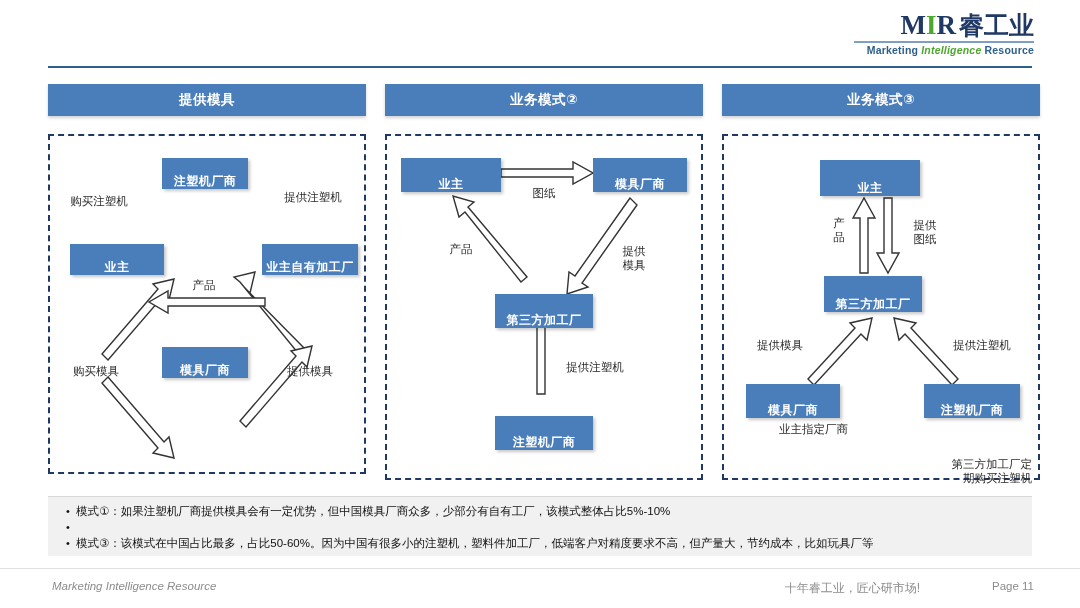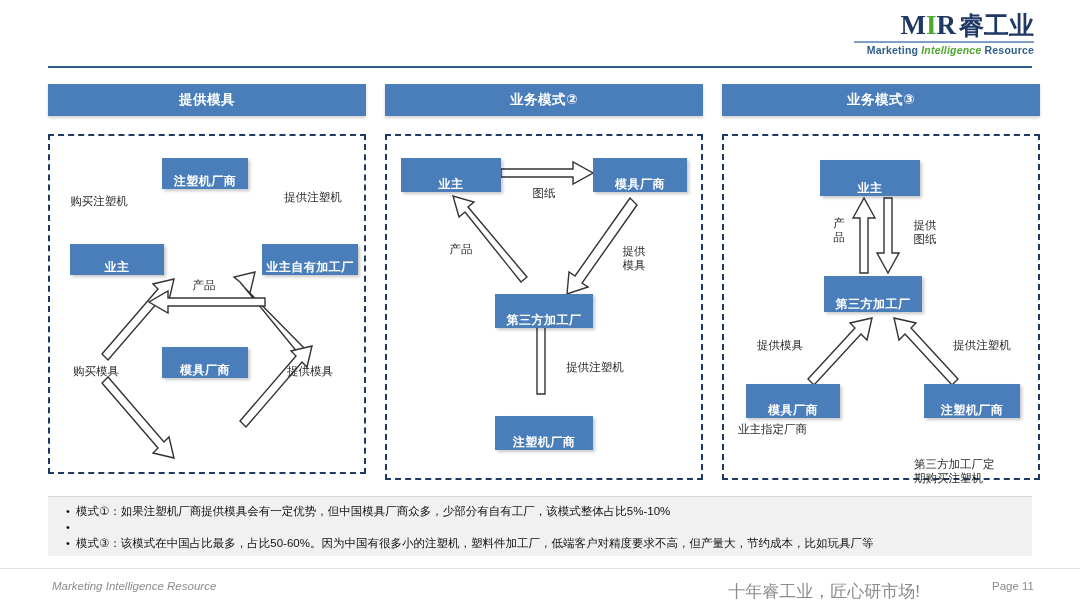--- a/index.html
+++ b/index.html
@@ -58,39 +58,39 @@
     display:flex;align-items:flex-end;justify-content:center;
     box-shadow:2px 2px 3px rgba(0,0,0,.22);
     text-align:center;line-height:1.15;
   }
   .alabel{
     position:absolute;font-size:11.5px;color:#2b2b2b;
     line-height:1.25;white-space:pre-line;text-align:center;
   }
   .note{
     position:absolute;font-size:11.5px;color:#2b2b2b;
-    line-height:1.25;text-align:left;white-space:pre-line;
+    line-height:1.25;text-align:right;white-space:pre-line;
   }
   svg.arrows{position:absolute;left:0;top:0;width:318px;height:346px;overflow:visible;}
   svg.arrows path{fill:#ffffff;stroke:#333333;stroke-width:1.4;stroke-linejoin:miter;}
 
   
   .bullets{
     position:absolute;left:48px;top:496px;width:984px;height:60px;
     background:#f1f1f1;border-top:1px solid #d9d9d9;
     padding:6px 0 0 0;box-sizing:border-box;
   }
   .bul{display:flex;align-items:flex-start;font-size:11.5px;color:#111;line-height:16px;padding-left:12px;}
   .bul .dot{width:16px;flex:0 0 16px;text-align:center;color:#111;font-size:11px;}
   .bul .txt{white-space:nowrap;}
 
   
   .foot-rule{position:absolute;left:0;top:568px;width:1080px;height:1px;background:#e2e2e2;}
   .foot-left{position:absolute;left:52px;top:580px;font-size:11.5px;font-style:italic;color:#8c8c8c;}
-  .foot-mid{position:absolute;right:160px;top:580px;font-size:17px;color:#8c8c8c;text-align:right;}
+  .foot-mid{position:absolute;right:160px;top:580px;font-size:12px;color:#8c8c8c;text-align:right;}
   .foot-right{position:absolute;right:46px;top:580px;font-size:11.5px;color:#8c8c8c;}
 </style>
 </head>
 <body>
 
 <div class="slide">
 
   <div class="title-rule"></div>
 
   <div class="logo">

